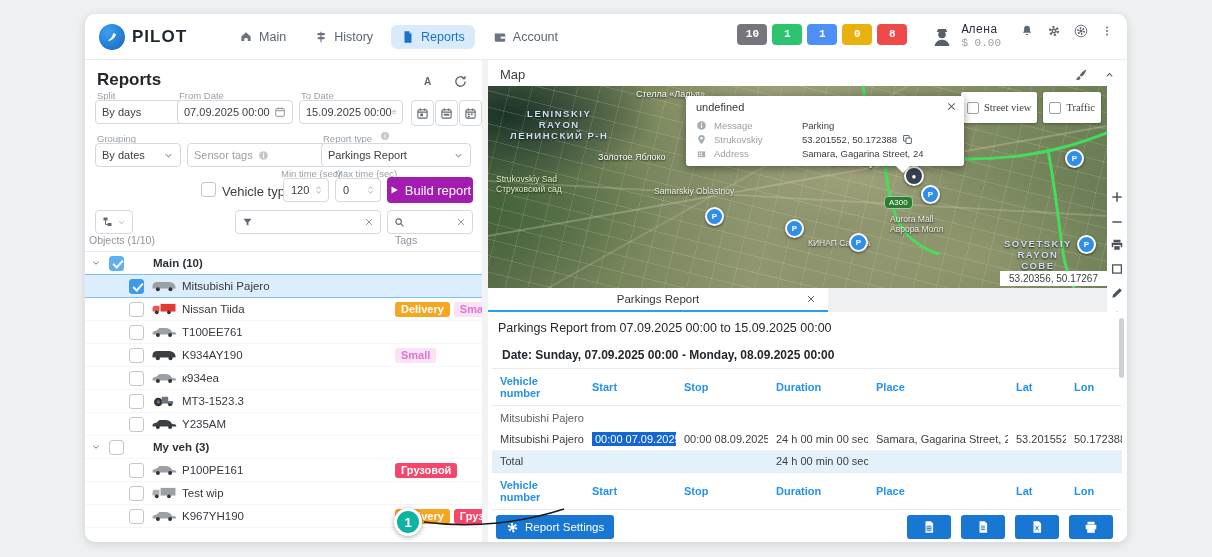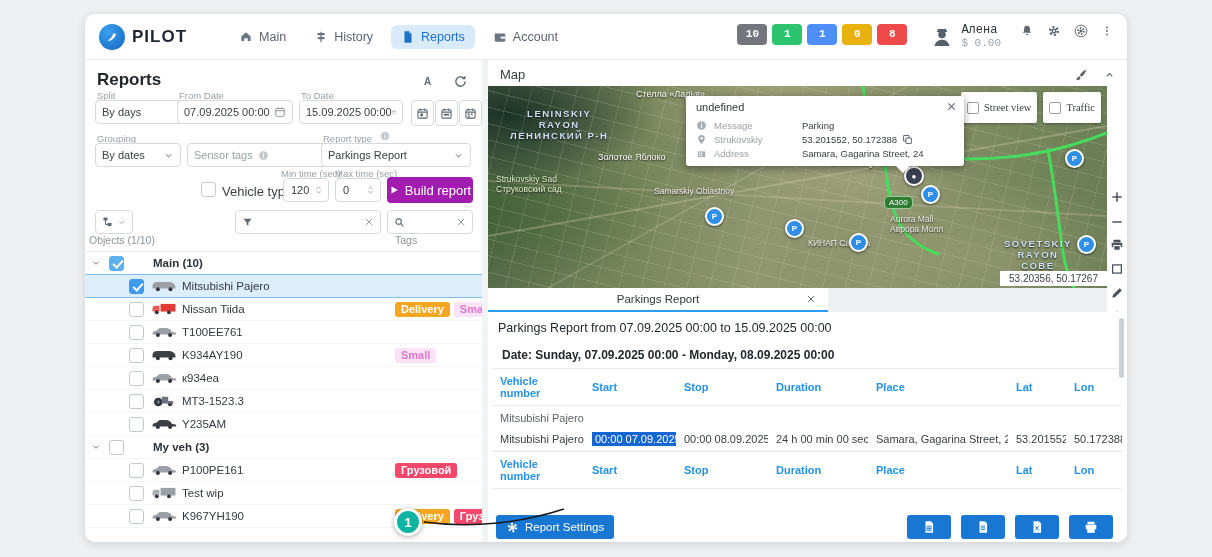--- a/index.html
+++ b/index.html
@@ -815,20 +815,25 @@
                 </tr>
                 <tr class="datar">
                   <td>Mitsubishi Pajero</td>
                   <td><span class="hl">00:00 07.09.2025</span></td>
                   <td>00:00 08.09.2025</td>
                   <td>24 h 00 min 00 sec</td>
                   <td>Samara, Gagarina Street, 24</td>
                   <td>53.201552</td>
                   <td>50.172388</td>
                 </tr>
+                <tr class="totalr">
+                  <td colspan="3">Total</td>
+                  <td>24 h 00 min 00 sec</td>
+                  <td colspan="3"></td>
+                </tr>
               </tbody>
             </table>
             <table class="rtable">
               <colgroup>
                 <col style="width:92px">
                 <col style="width:92px">
                 <col style="width:92px">
                 <col style="width:100px">
                 <col style="width:140px">
                 <col style="width:58px">

